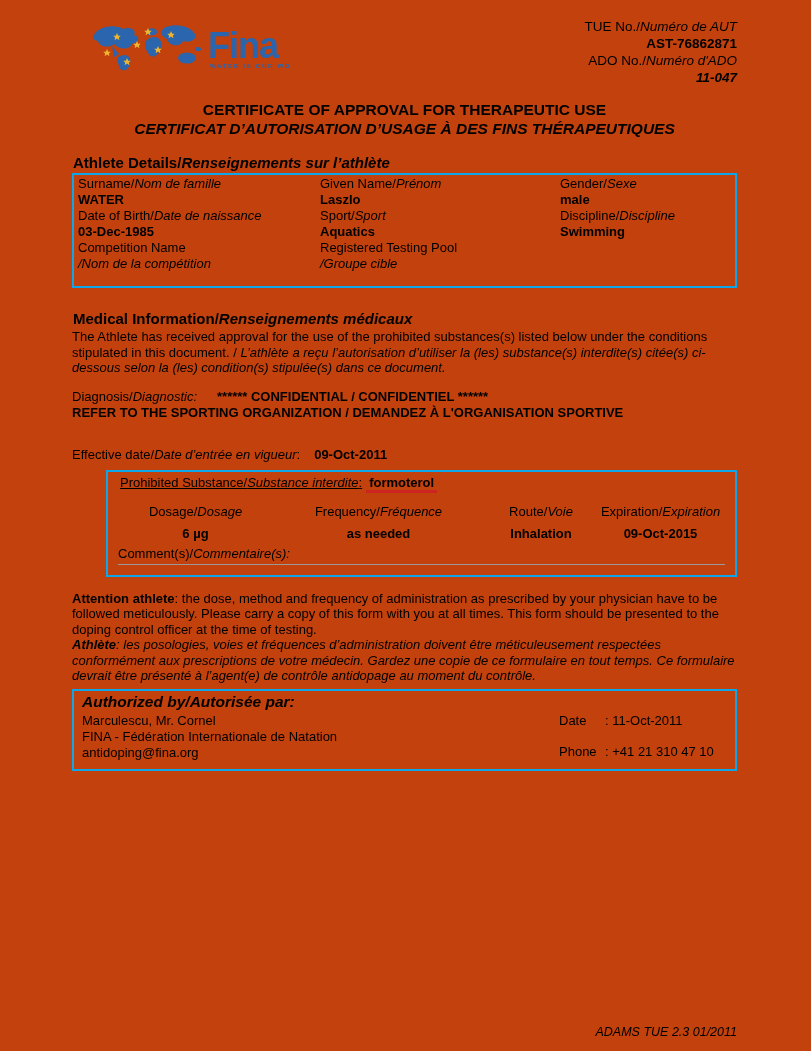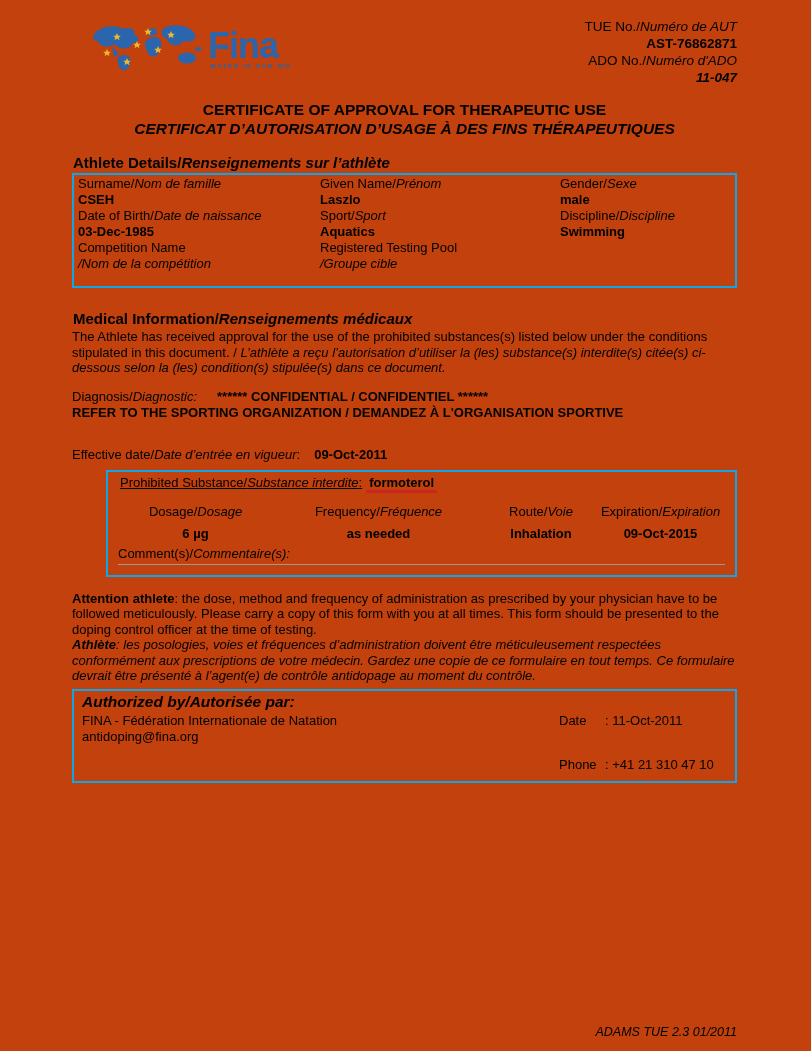--- a/index.html
+++ b/index.html
@@ -57,21 +57,21 @@
   .attention-fr .lead{font-weight:bold;}
   
   .auth-box{margin-top:5px;padding:2px 8px 8px 8px;position:relative;}
   .auth-h{font-size:15.5px;font-weight:bold;font-style:italic;margin-bottom:2px;}
   .auth-cols{display:flex;justify-content:space-between;}
   .auth-left{line-height:16px;}
   .auth-right{width:168px;line-height:16px;}
   .auth-row{display:flex;}
   .auth-row .lab{width:46px;flex:none;}
   .auth-row .val{flex:1;}
-  .auth-row.phone{margin-top:28px;}
+  .auth-row.phone{margin-top:15px;}
   
   .footer{position:absolute;right:74px;bottom:12px;font-style:italic;font-size:12.5px;}
 </style>
 </head>
 <body>
 
 <div class="page">
   <div class="content">
 
     <div class="hdr">
@@ -116,21 +116,21 @@
       <div class="line2">CERTIFICAT D’AUTORISATION D’USAGE À DES FINS THÉRAPEUTIQUES</div>
     </div>
 
     <div style="margin-top:16px;">
       <div class="sect-h"><span>Athlete Details/</span><span class="fr">Renseignements sur l’athlète</span></div>
       <div class="gbox ath-box">
         <div class="cell"><span>Surname/</span><span class="fr">Nom de famille</span></div>
         <div class="cell"><span>Given Name/</span><span class="fr">Prénom</span></div>
         <div class="cell"><span>Gender/</span><span class="fr">Sexe</span></div>
 
-        <div class="cell v">CSEH</div>
+        <div class="cell v">WATER</div>
         <div class="cell v">Laszlo</div>
         <div class="cell v">male</div>
 
         <div class="cell"><span>Date of Birth/</span><span class="fr">Date de naissance</span></div>
         <div class="cell"><span>Sport/</span><span class="fr">Sport</span></div>
         <div class="cell"><span>Discipline/</span><span class="fr">Discipline</span></div>
 
         <div class="cell v">03-Dec-1985</div>
         <div class="cell v">Aquatics</div>
         <div class="cell v">Swimming</div>
@@ -181,20 +181,21 @@
 
     <div class="attention">
       <div><span class="lead">Attention athlete</span><span>: the dose, method and frequency of administration as prescribed by your physician have to be followed meticulously. Please carry a copy of this form with you at all times. This form should be presented to the doping control officer at the time of testing.</span></div>
       <div class="attention-fr"><span class="lead">Athlète</span><span>: les posologies, voies et fréquences d’administration doivent être méticuleusement respectées conformément aux prescriptions de votre médecin. Gardez une copie de ce formulaire en tout temps. Ce formulaire devrait être présenté à l’agent(e) de contrôle antidopage au moment du contrôle.</span></div>
     </div>
 
     <div class="gbox auth-box">
       <div class="auth-h">Authorized by/Autorisée par:</div>
       <div class="auth-cols">
         <div class="auth-left">
+          <div>Marculescu, Mr. Cornel</div>
           <div>FINA - Fédération Internationale de Natation</div>
           <div>antidoping@fina.org</div>
         </div>
         <div class="auth-right">
           <div class="auth-row">
             <span class="lab">Date</span>
               <span class="val">: 11-Oct-2011</span>
           </div>
           <div class="auth-row phone">
             <span class="lab">Phone</span>

